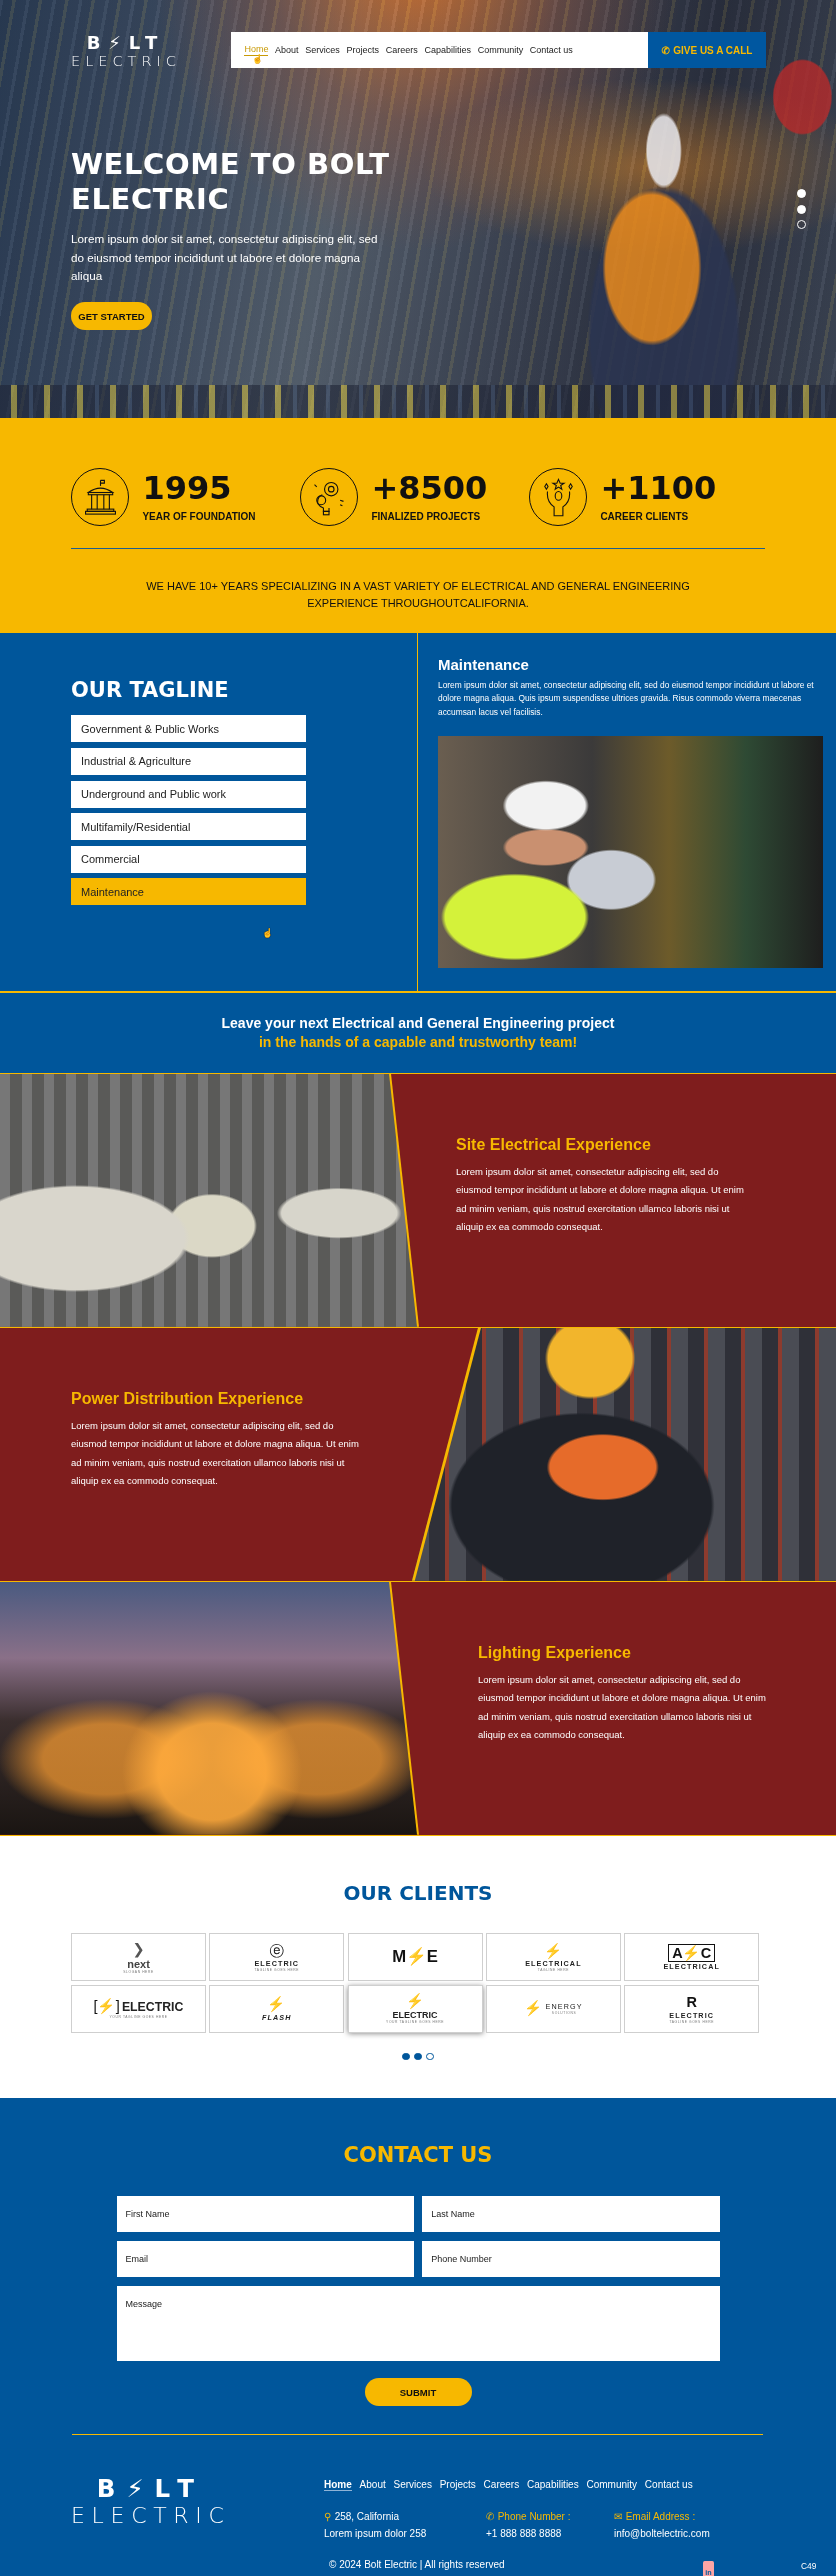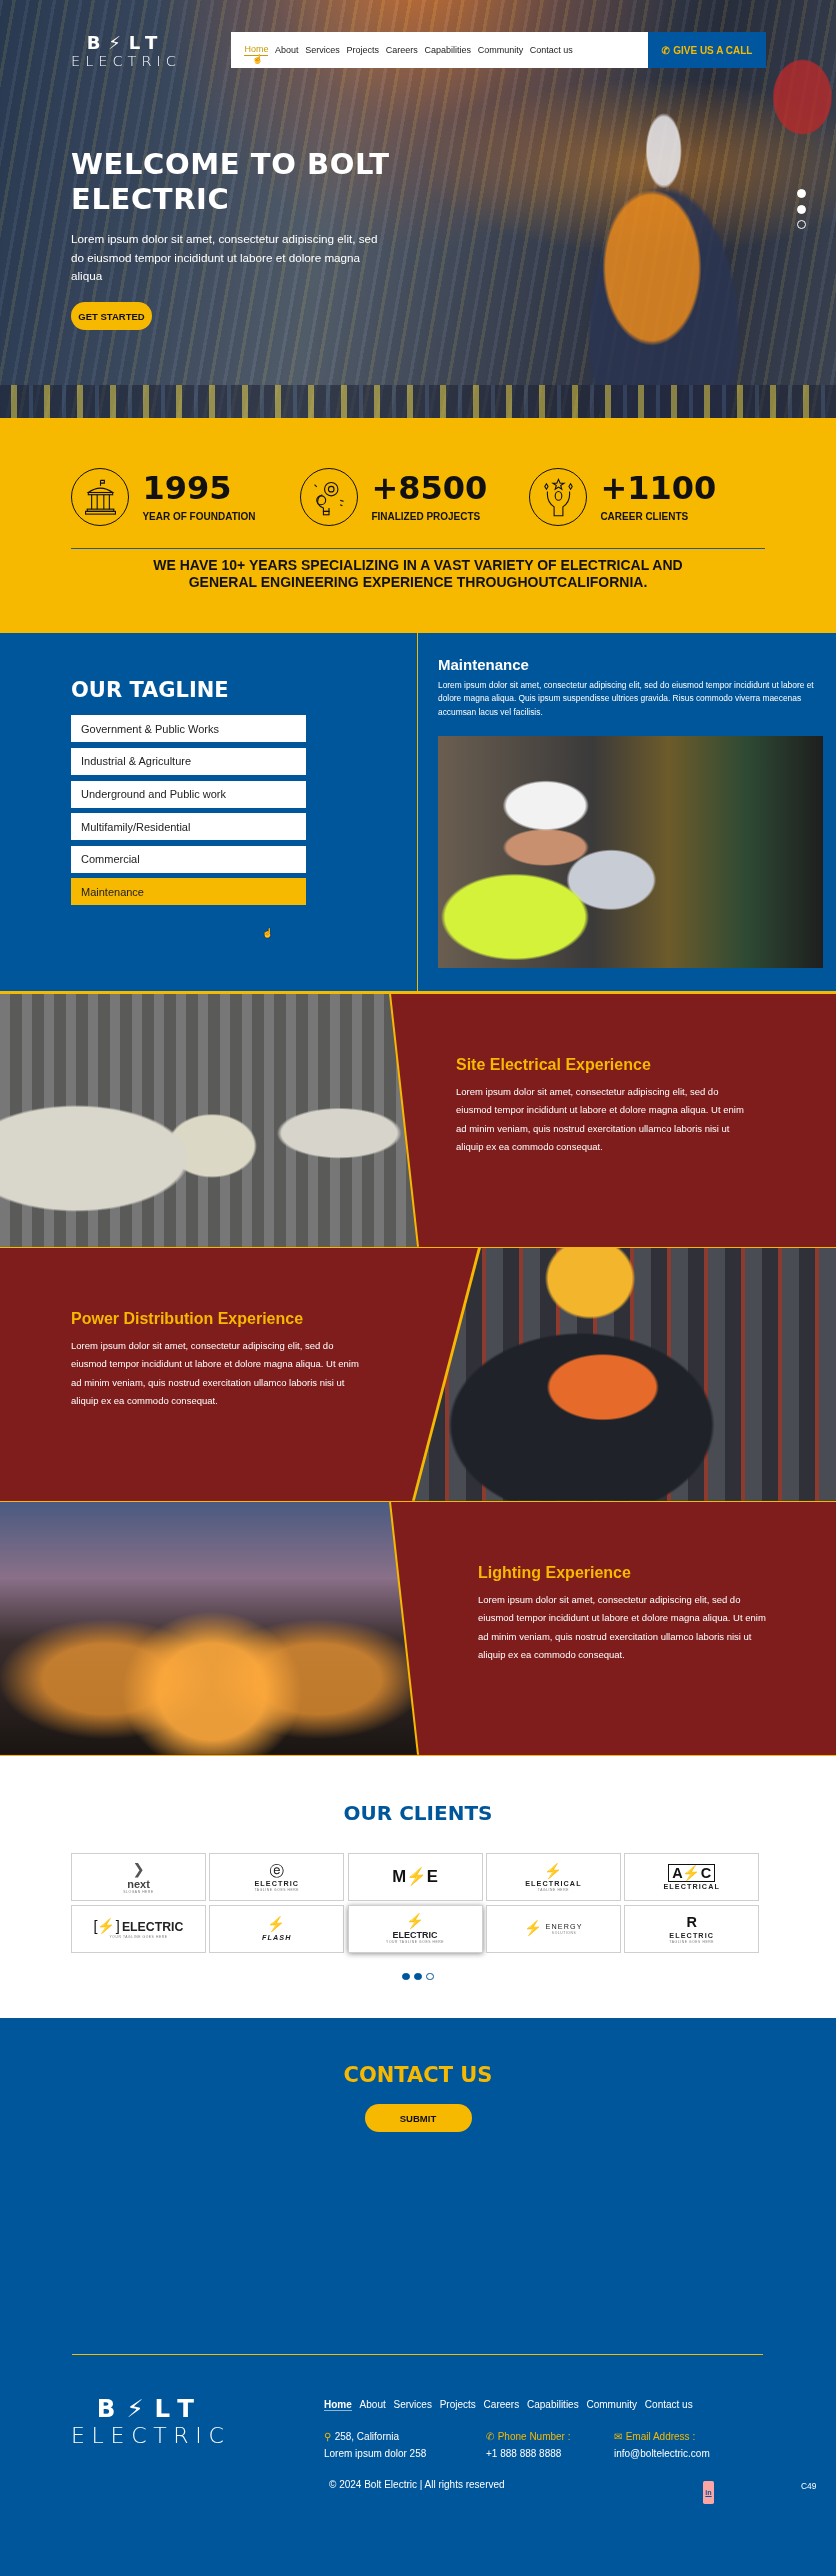--- a/index.html
+++ b/index.html
@@ -51,21 +51,21 @@
   .slider-dots span.empty { background: transparent; }
 
   
   .stats { background: #f7b800; height: 215px; padding: 50px 71px 0; }
   .stats .row { display: flex; gap: 0; }
   .stat { width: 229px; display: flex; align-items: center; gap: 13.4px; }
   .stat .icon { width: 58px; height: 58px; border-radius: 50%; border: 1.1px solid #111; display: flex; align-items: center; justify-content: center; }
   .stat .num { font-size: 32px; font-weight: 900; font-family: "DejaVu Sans", sans-serif; line-height: 33px; }
   .stat .label { font-size: 10px; font-weight: bold; margin-top: 5.6px; }
   .stats .divider { height: 1.1px; background: #1f5e8e; margin: 22px 0 0; }
-  .stats .tagline { text-align: center; font-weight: bold; font-size: 14px; line-height: 16.7px; margin-top: 8px; padding: 0 56px; }
+  .stats .tagline { text-align: center; font-weight: normal; font-size: 11px; line-height: 16.7px; margin-top: 29px; padding: 0 56px; }
 
   
   .services { background: #00569b; height: 358px; display: flex; position: relative; }
   .services .left { width: 418px; padding: 45px 0 0 71px; border-right: 1.7px solid #f7b800; }
   .services .left h2 { color: #fff; font-size: 21px; font-weight: 900; font-family: "DejaVu Sans", sans-serif; margin-bottom: 13.4px; }
   .svc-item { width: 235px; height: 27px; background: #fff; margin-bottom: 5.6px; display: flex; align-items: center; padding-left: 10px; font-size: 11px; color: #222; cursor: pointer; }
   .svc-item.active { background: #f7b800; }
   .services .right { flex: 1; padding: 23.4px 0 0 20px; }
   .services .right h3 { color: #fff; font-size: 15px; font-weight: bold; }
   .services .right p { color: #fff; font-size: 8.4px; line-height: 13.4px; margin-top: 5.6px; width: 379px; }
@@ -277,20 +277,24 @@
       <span class="cursor" style="left:262px;top:295px;">☝</span>
     </div>
     <div class="right">
       <h3>Maintenance</h3>
       <p>Lorem ipsum dolor sit amet, consectetur adipiscing elit, sed do eiusmod tempor incididunt ut labore et dolore magna aliqua. Quis ipsum suspendisse ultrices gravida. Risus commodo viverra maecenas accumsan lacus vel facilisis.</p>
       <div class="svc-image"></div>
     </div>
   </section>
   <div class="services-bottom"></div>
 
+  <section class="cta">
+    <div class="l1">Leave your next Electrical and General Engineering project</div>
+    <div class="l2">in the hands of a capable and trustworthy team!</div>
+  </section>
 
   <section class="exp exp1">
     <div class="img"></div>
     <div class="edge"></div>
     <div class="text">
       <h3>Site Electrical Experience</h3>
       <p>Lorem ipsum dolor sit amet, consectetur adipiscing elit, sed do eiusmod tempor incididunt ut labore et dolore magna aliqua. Ut enim ad minim veniam, quis nostrud exercitation ullamco laboris nisi ut aliquip ex ea commodo consequat.</p>
     </div>
   </section>
   <section class="exp exp2">
@@ -369,20 +373,27 @@
     </div>
     <div class="carousel-dots">
       <span></span>
       <span></span>
       <span class="empty"></span>
     </div>
   </section>
 
   <section class="contact">
     <h2>CONTACT US</h2>
+    <form class="form">
+      <input type="text" placeholder="First Name" style="">
+      <input type="text" placeholder="Last Name" style="">
+      <input type="email" placeholder="Email" style="">
+      <input type="tel" placeholder="Phone Number" style="">
+      <textarea placeholder="Message" style=""></textarea>
+    </form>
     <button class="btn-yellow">SUBMIT</button>
   </section>
 
   <footer class="footer">
     <div class="topline"></div>
     <div class="logo">
       <div class="l1">B⚡LT</div>
       <div class="l2">ELECTRIC</div>
     </div>
     <nav class="fnav">

